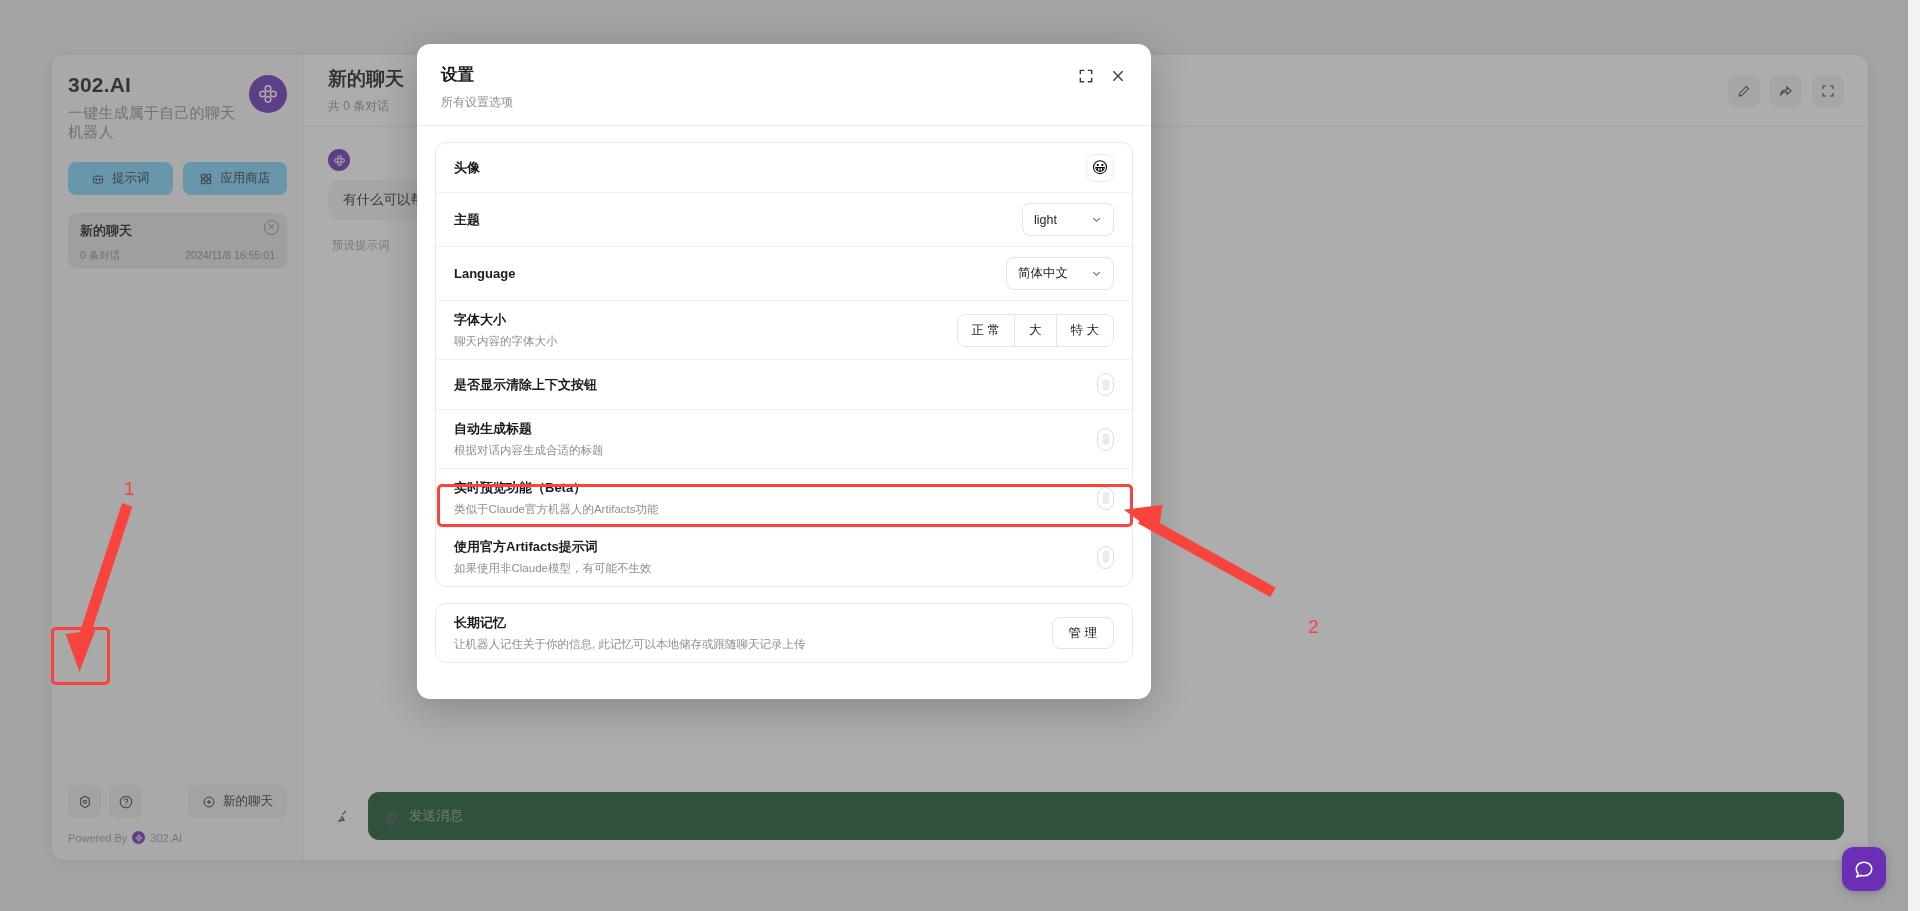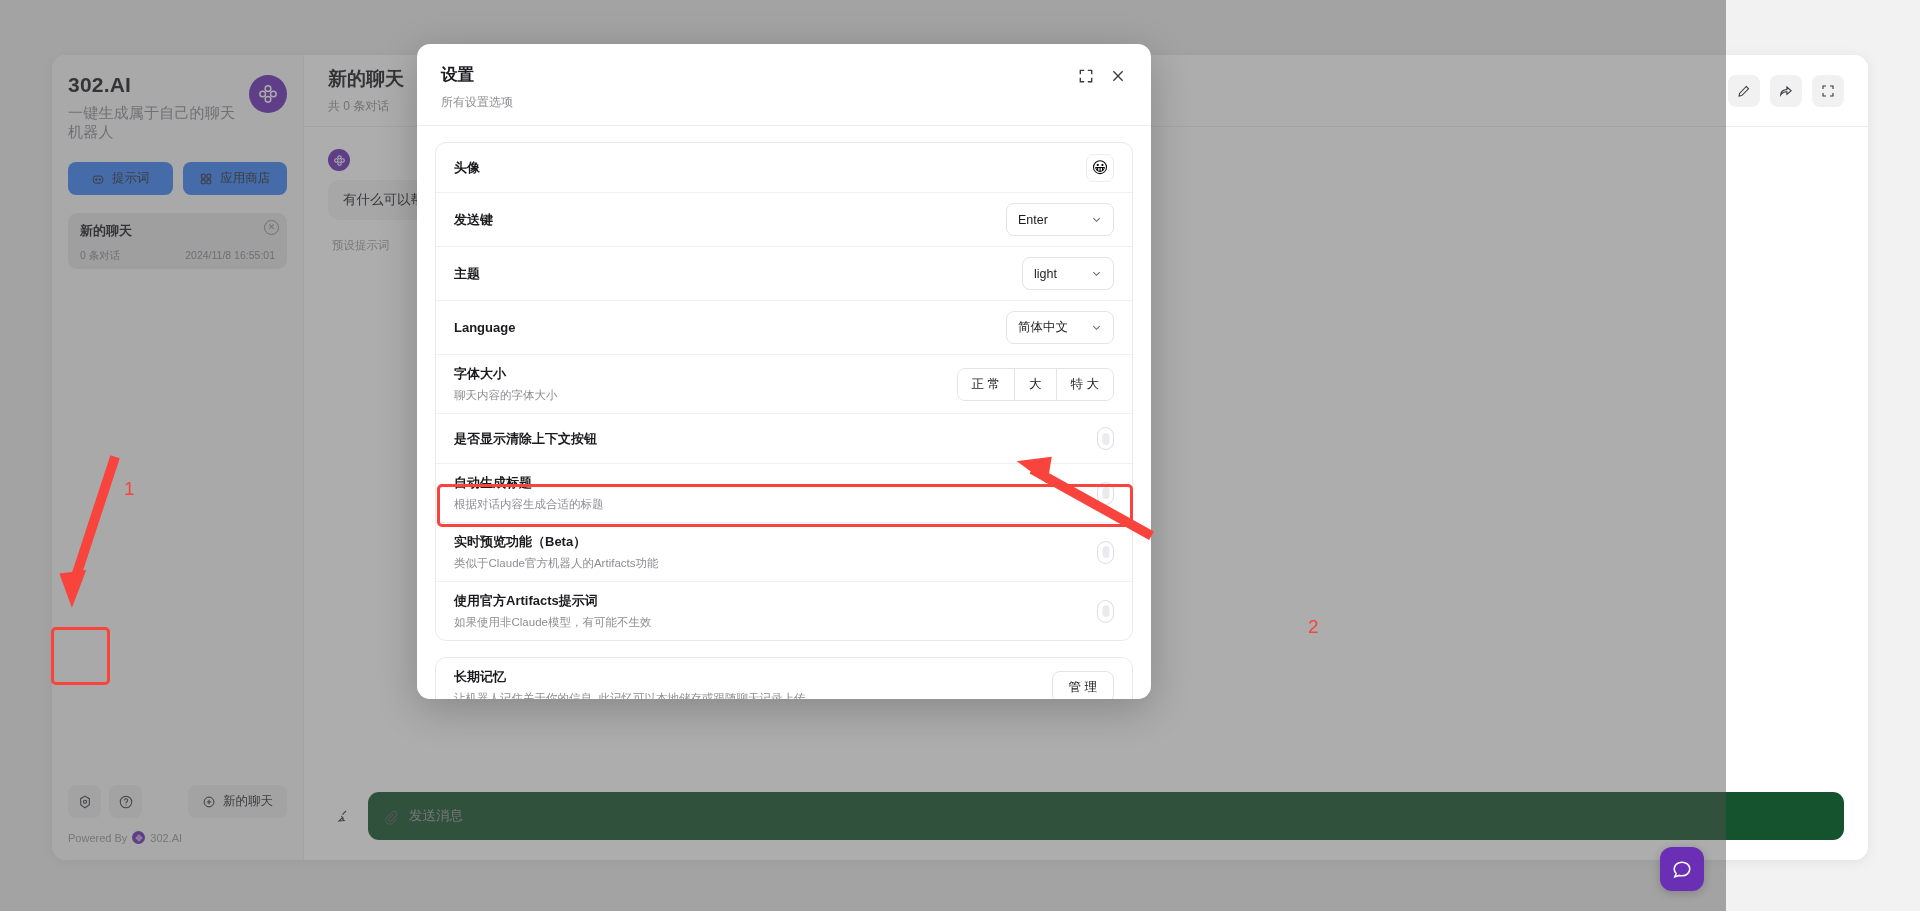--- a/index.html
+++ b/index.html
@@ -2,21 +2,21 @@
 <html><head>
 <meta charset="utf-8">
 <style>
   * { box-sizing: border-box; margin: 0; padding: 0; }
   html, body {
     width: 1920px; height: 911px;
     font-family: "Liberation Sans", "DejaVu Sans", sans-serif;
     background: #f2f2f2;
     overflow: hidden;
   }
-  #root { position: relative; width: 1726px; height: 911px; }
+  #root { position: relative; width: 1908px; height: 911px; }
 
   
   .app-bg {
     position: absolute; inset: 0;
     background: #ededed;
   }
   .app-shell {
     position: absolute;
     left: 52px; top: 55px; width: 1816px; height: 805px;
     background: #ffffff;
@@ -42,21 +42,21 @@
     width: 38px; height: 38px; border-radius: 50%;
     background: #6b2fb5;
     display:flex; align-items:center; justify-content:center;
     flex: 0 0 auto; margin-top: 2px;
   }
   .logo-glyph { width: 22px; height: 22px; }
 
   .side-btn-row { display:flex; gap: 10px; margin-top: 20px; }
   .side-btn {
     flex: 1; height: 33px; border-radius: 8px;
-    background: #3b82f6; border: none;
+    background: #7dd3fc; border: none;
     display:flex; align-items:center; justify-content:center; gap: 7px;
     font-size: 12.5px; color: #2b2b30; cursor: pointer;
     font-family: Liberation Serif, serif;
   }
   .side-btn svg { width: 14px; height: 14px; }
 
   .chat-item {
     margin-top: 18px; height: 56px; border-radius: 9px;
     background: #e4e4e7; padding: 9px 12px;
     position: relative; cursor: pointer;
@@ -466,33 +466,20 @@
           <div>
             <div class="row-label">头像</div>
           </div>
           <div class="row-right">
             <div class="avatar-chip">
               <span>😀</span>
             </div>
           </div>
         </div>
 
-        <div class="row">
-          <div>
-            <div class="row-label">发送键</div>
-          </div>
-          <div class="row-right">
-            <button class="select wide">
-              <span>Enter</span>
-              <svg class="chev" viewBox="0 0 24 24" fill="none" stroke="currentColor" stroke-width="2.4">
-                  <path d="M5 9l7 7 7-7"></path>
-                </svg>
-            </button>
-          </div>
-        </div>
 
         <div class="row">
           <div>
             <div class="row-label">主题</div>
           </div>
           <div class="row-right">
             <button class="select">
               <span>light</span>
               <svg class="chev" viewBox="0 0 24 24" fill="none" stroke="currentColor" stroke-width="2.4">
                   <path d="M5 9l7 7 7-7"></path>

